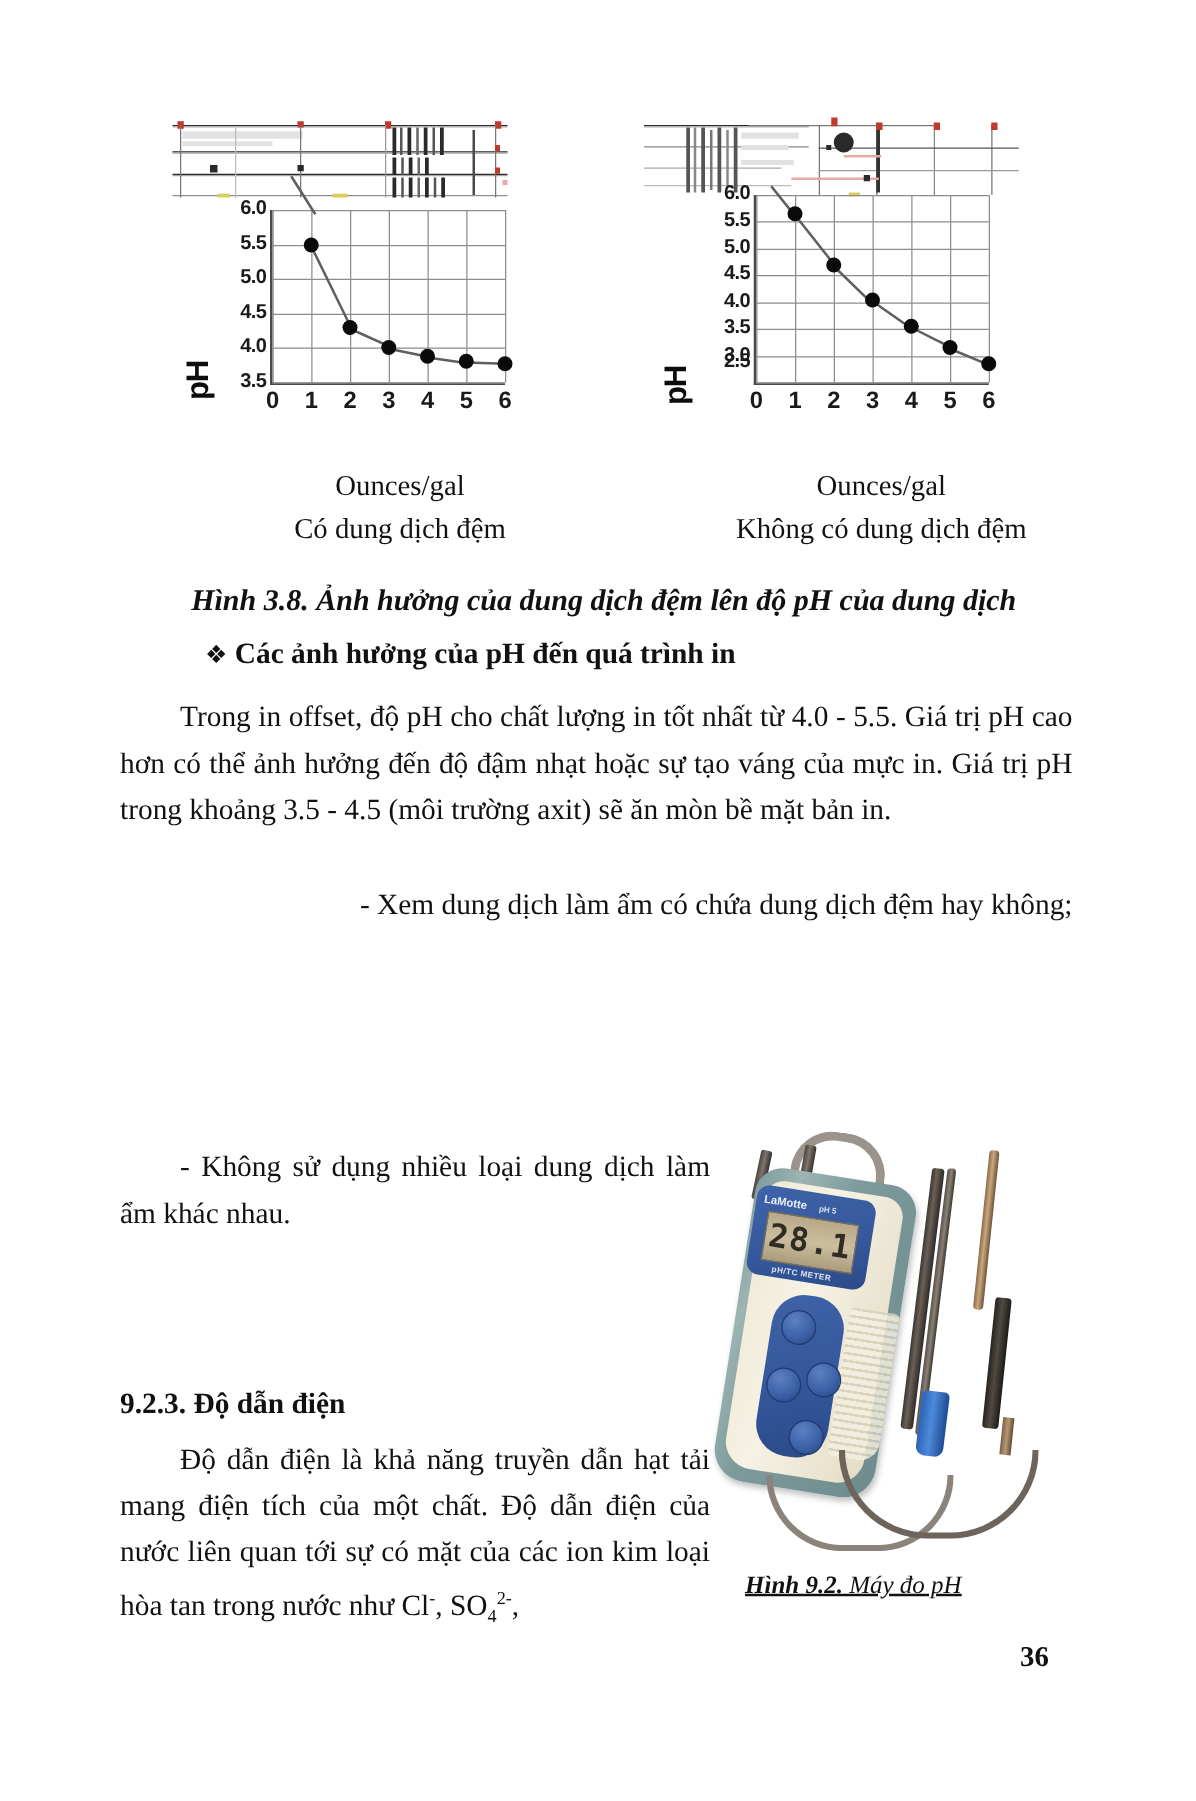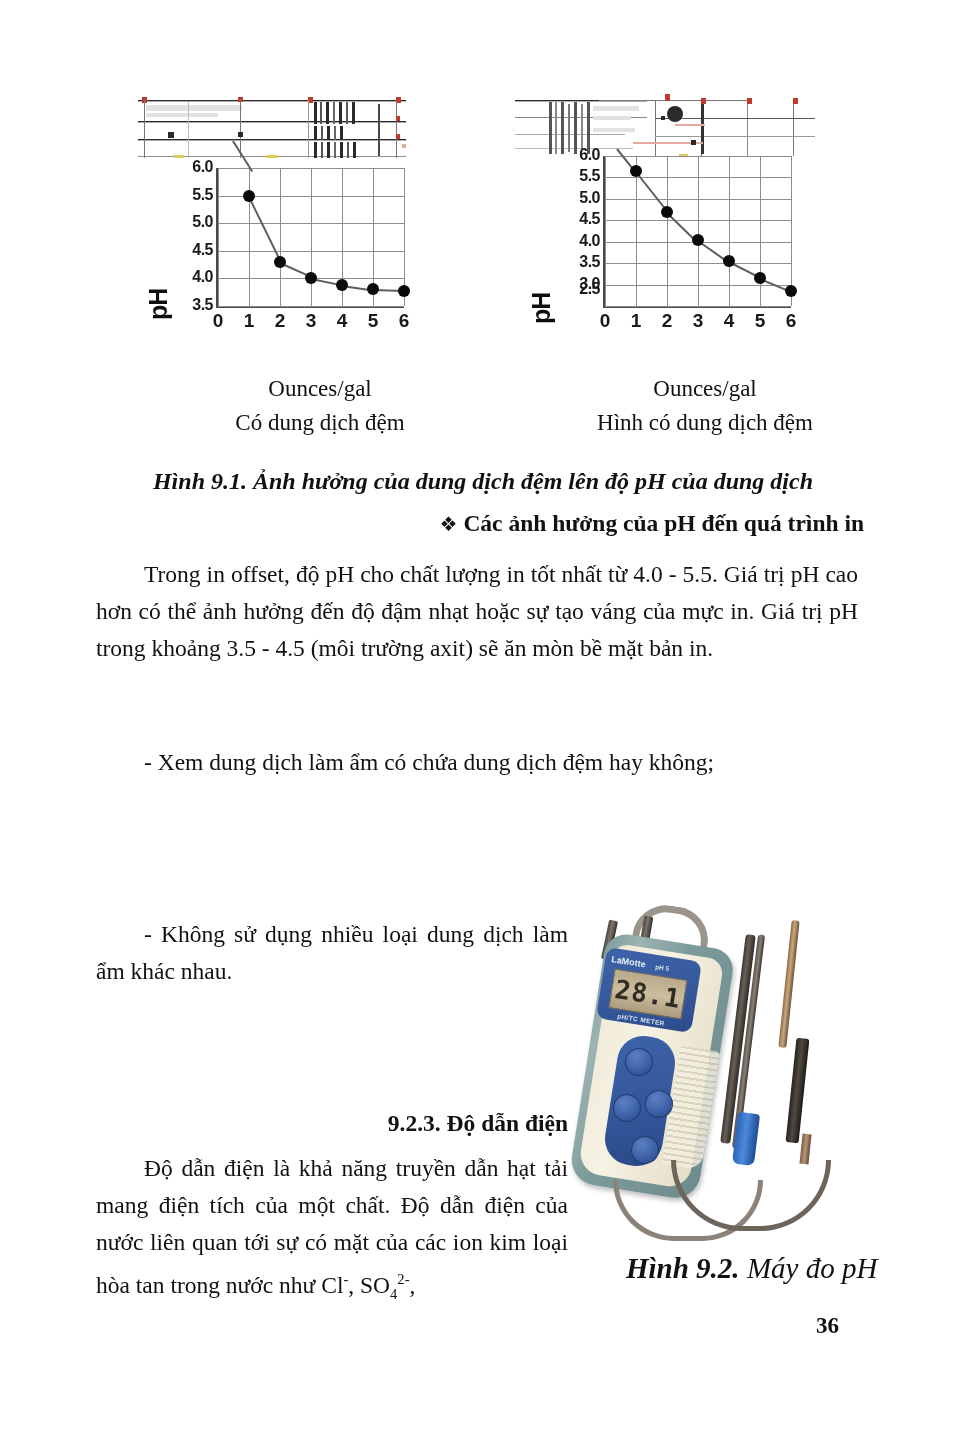--- a/index.html
+++ b/index.html
@@ -131,21 +131,21 @@
   }
 
   
   .tx {
     position: absolute;
     font-size: 23.5px;
     line-height: 37px;
     color: #111;
   }
   .tx.italic  { font-style: italic; }
-  .tx.bold    { font-weight: 700; text-align: right; }
+  .tx.bold    { font-weight: 700; }
   .tx.just    { text-align: justify; text-align-last: left; }
   .tx.center  { text-align: center; }
   .bullet-di { font-family: "DejaVu Sans", sans-serif; font-size: 20px; }
 
   .indent { display: inline-block; width: 48px; }
 
   
   .meter {
     position: absolute;
     left: 575px;
@@ -525,38 +525,38 @@
       </div>
     </div>
   </div>
 
   <div class="fig-sublabel" style="left:175px; top:372px; width:290px;">
     <div>Ounces/gal</div>
     <div>Có dung dịch đệm</div>
   </div>
   <div class="fig-sublabel" style="left:555px; top:372px; width:300px;">
     <div>Ounces/gal</div>
-    <div>Hình có dung dịch đệm</div>
+    <div>Không có dung dịch đệm</div>
   </div>
 
   <div class="tx italic bold center" style="left:118px; top:463px; width:730px; font-size:24px;">
-    <span>Hình 9.1. Ảnh hưởng của dung dịch đệm lên độ pH của dung dịch</span>
+    <span>Hình 3.8. Ảnh hưởng của dung dịch đệm lên độ pH của dung dịch</span>
   </div>
 
   <div class="tx bold" style="left:164px; top:505px; width:700px;">
     <span class="bullet-di">❖</span>
     <span>Các ảnh hưởng của pH đến quá trình in</span>
   </div>
 
   <div class="tx just" style="left:96px; top:556px; width:762px;">
     <span class="indent"></span><span>Trong in offset, độ pH cho chất lượng in tốt nhất từ 4.0 - 5.5. Giá trị pH cao hơn có thể ảnh hưởng đến độ đậm nhạt hoặc sự tạo váng của mực in. Giá trị pH trong khoảng 3.5 - 4.5 (môi trường axit) sẽ ăn mòn bề mặt bản in.</span>
   </div>
 
 
-  <div class="tx" style="left:96px; top:744px; width:762px;">
+  <div class="tx" style="left:96px; top:706px; width:762px;text-align:right;">
     <span class="indent"></span><span>- Xem dung dịch làm ẩm có chứa dung dịch đệm hay không;</span>
   </div>
 
 
 
   <div class="tx just" style="left:96px; top:916px; width:472px;">
     <span class="indent"></span><span>- Không sử dụng nhiều loại dung dịch làm ẩm khác nhau.</span>
   </div>
 
 
@@ -599,19 +599,19 @@
     <div class="m-part panel-bot"></div>
     <div class="m-part btn b1"></div>
     <div class="m-part btn b2"></div>
     <div class="m-part btn b3"></div>
     <div class="m-part btn b4"></div>
 
     <div class="m-part cord cord-1"></div>
     <div class="m-part cord cord-2"></div>
   </div>
 
-  <div class="tx italic" style="left:626px; top:1250px; width:300px; font-size:29px;">
+  <div class="tx italic" style="left:596px; top:1250px; width:300px; font-size:20px;text-decoration:underline;">
     <b>Hình 9.2.</b><span> Máy đo pH</span>
   </div>
 
   <div class="page-num">36</div>
 
 </div>
 
 </body></html>

